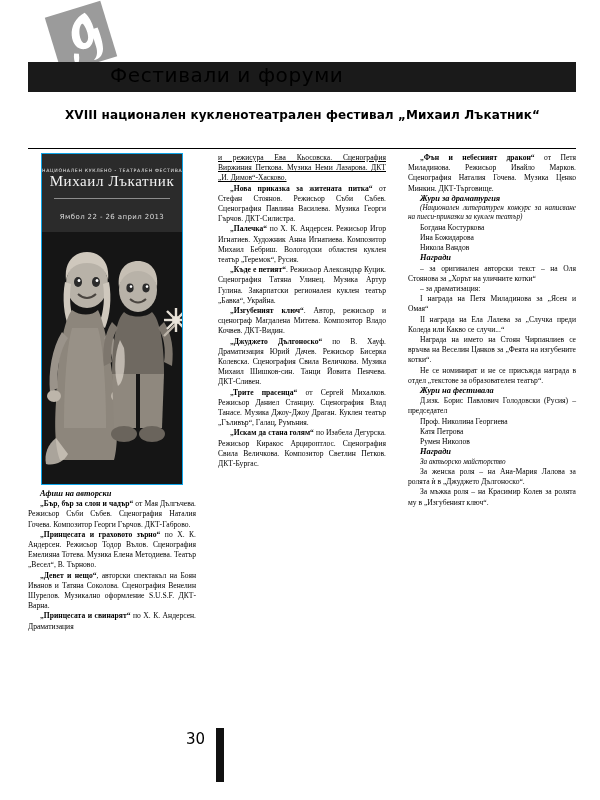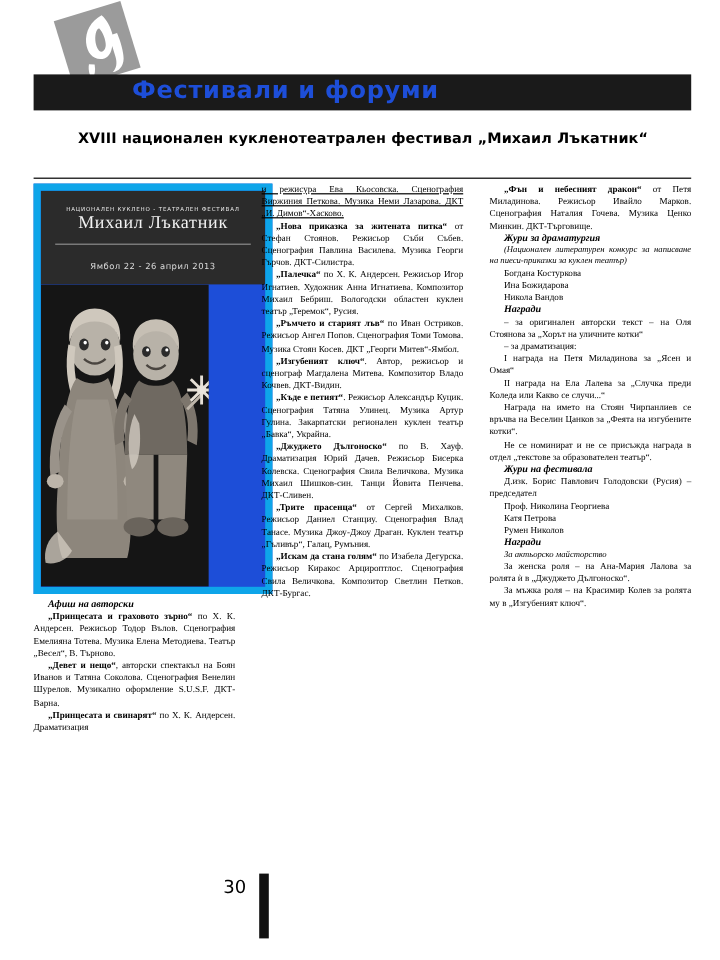--- a/index.html
+++ b/index.html
@@ -56,22 +56,22 @@
     width: 548px;
     height: 30px;
     background: #1a1a1a;
   }
   .header-bar-title {
     position: absolute;
     left: 110px;
     top: 60px;
     font-family: "DejaVu Sans", "Liberation Sans", sans-serif;
     font-size: 20px;
-    font-weight: 700;
-    color: #1d4ed8;
+    font-weight: 400;
+    color: #000000;
     letter-spacing: 0.6px;
     line-height: 30px;
     z-index: 3;
     white-space: nowrap;
   }
 
   
   .title-block {
     position: absolute;
     left: 30px;
@@ -145,26 +145,25 @@
     font-style: italic;
     font-size: 7.2px;
     line-height: 9.4px;
     text-indent: 0;
   }
 
   
   .poster {
     width: 140px;
     height: 330px;
-    background: #1d4ed8;
-    border: 6px solid #0ea5e9;
+    background: #737373;
+    border: 1px solid #0ea5e9;
     position: relative;
     margin: 0 auto 4px auto;
     overflow: hidden;
-    padding-left: 47px;
   }
   .poster-topband {
     position: absolute;
     left: 0; top: 0; right: 0;
     height: 78px;
     background: #2b2b2b;
   }
   .poster-kicker {
     position: absolute;
     left: 0; right: 0; top: 12px;
@@ -324,32 +323,32 @@
               </g>
             </g>
             <path d="M78 108 C72 122 72 142 76 154 C82 150 84 132 82 116 Z" fill="#d8d2c8" opacity="0.75"></path>
           </g>
         </svg>
       </div>
     </div>
 
     <p class="sec-head">Афиш на авторски</p>
 
+    <p><b>„Бър, бър за слон и чадър“</b><span> от Мая Дългъчева. Режисьор Съби Събев. Сценография Наталия Гочева. Композитор Георги Гърчов. ДКТ-Габрово.</span></p>
     <p><b>„Принцесата и граховото зърно“</b><span> по Х. К. Андерсен. Режисьор Тодор Вълов. Сценография Емелияна Тотева. Музика Елена Методиева. Театър „Весел“, В. Търново.</span></p>
     <p><b>„Девет и нещо“</b><span>, авторски спектакъл на Боян Иванов и Татяна Соколова. Сценография Венелин Шурелов. Музикално оформление S.U.S.F. ДКТ-Варна.</span></p>
     <p><b>„Принцесата и свинарят“</b><span> по Х. К. Андерсен. Драматизация</span></p>
   </div>
 
   <div class="col">
     <p class="noind"><span>и режисура Ева Кьосовска. Сценография Виржиния Петкова. Музика Неми Лазарова. ДКТ „И. Димов“-Хасково.</span></p>
     <p><b>„Нова приказка за житената питка“</b><span> от Стефан Стоянов. Режисьор Съби Събев. Сценография Павлина Василева. Музика Георги Гърчов. ДКТ-Силистра.</span></p>
     <p><b>„Палечка“</b><span> по Х. К. Андерсен. Режисьор Игор Игнатиев. Художник Анна Игнатиева. Композитор Михаил Бебриш. Вологодски областен куклен театър „Теремок“, Русия.</span></p>
-    <p><b>„Ръмчето и старият лъв“</b><span> по Иван Остриков. Режисьор Ангел Попов. Сценография Томи Томова. Музика Стоян Косев. ДКТ „Георги Митев“-Ямбол.</span></p>
+    <p><b>„Къде е петият“</b><span>. Режисьор Александър Куцик. Сценография Татяна Улинец. Музика Артур Гулина. Закарпатски регионален куклен театър „Бавка“, Украйна.</span></p>
     <p><b>„Изгубеният ключ“</b><span>. Автор, режисьор и сценограф Магдалена Митева. Композитор Владо Кочвев. ДКТ-Видин.</span></p>
-    <p><b>„Къде е петият“</b><span>. Режисьор Александър Куцик. Сценография Татяна Улинец. Музика Артур Гулина. Закарпатски регионален куклен театър „Бавка“, Украйна.</span></p>
     <p><b>„Джуджето Дългоноско“</b><span> по В. Хауф. Драматизация Юрий Дачев. Режисьор Бисерка Колевска. Сценография Свила Величкова. Музика Михаил Шишков-син. Танци Йовита Пенчева. ДКТ-Сливен.</span></p>
     <p><b>„Трите прасенца“</b><span> от Сергей Михалков. Режисьор Даниел Станциу. Сценография Влад Танасе. Музика Джоу-Джоу Драган. Куклен театър „Гъливър“, Галац, Румъния.</span></p>
     <p><b>„Искам да стана голям“</b><span> по Изабела Дегурска. Режисьор Киракос Арцироптлос. Сценография Свила Величкова. Композитор Светлин Петков. ДКТ-Бургас.</span></p>
   </div>
 
   <div class="col">
     <p><b>„Фън и небесният дракон“</b><span> от Петя Миладинова. Режисьор Ивайло Марков. Сценография Наталия Гочева. Музика Ценко Минкин. ДКТ-Търговище.</span></p>
 
     <p class="sec-head">Жури за драматургия</p>
     <p class="sec-note">(Национален литературен конкурс за написване на пиеси-приказки за куклен театър)</p>

